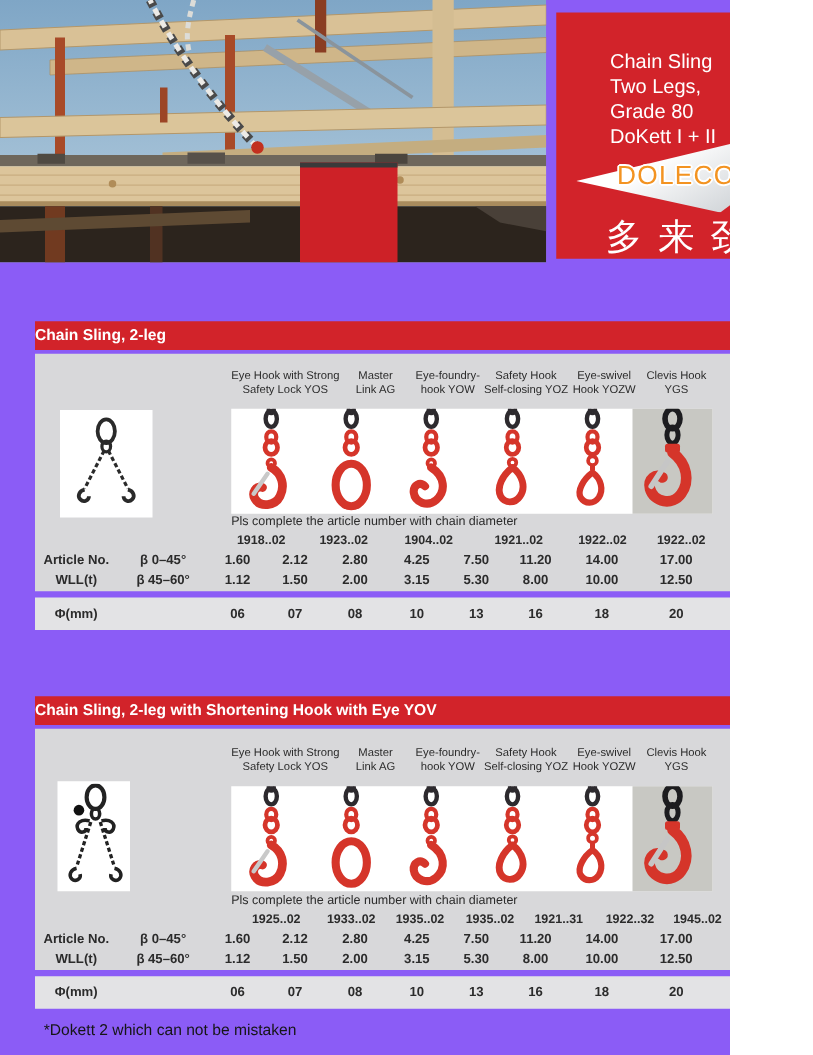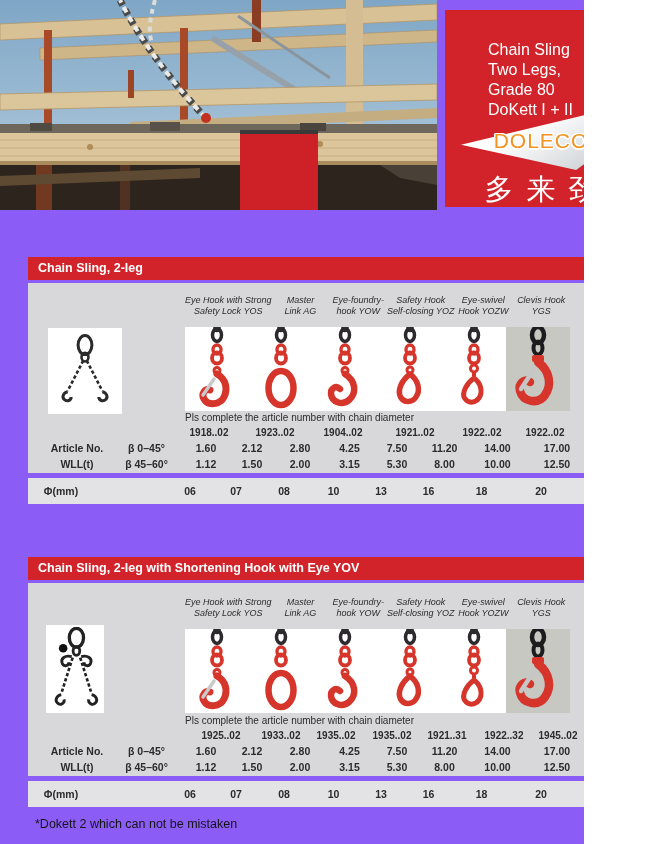--- a/index.html
+++ b/index.html
@@ -17,39 +17,39 @@
   .logo-text{position:absolute;left:50%;top:50%;transform:translate(-50%,-54%);
       font-size:21px;font-weight:400;letter-spacing:1px;color:#f39321;white-space:nowrap;
       text-shadow:-1.5px 0 #fff,1.5px 0 #fff,0 -1.5px #fff,0 1.5px #fff,
                   -1px -1px #fff,1px 1px #fff,-1px 1px #fff,1px -1px #fff;}
   .cn{position:absolute;left:0;top:160px;width:100%;text-align:center;color:#fff;
       font-size:29px;font-weight:normal;letter-spacing:13px;text-indent:13px;}
 
   
   .sect{position:absolute;left:28px;width:594px;}
   .bar{height:23px;background:#d2232a;color:#fff;font-weight:bold;font-size:12.5px;
-       line-height:23px;padding-left:10px;box-sizing:border-box;}
+       line-height:23px;box-sizing:border-box;}
   .panel{position:relative;margin-top:3px;background:#d8d8da;}
   .panel.s1{height:190px;}
   .panel.s2{height:193px;}
   .thumb{position:absolute;background:#fff;display:flex;align-items:center;justify-content:center;}
   .thumb.t1{left:20px;top:45px;width:74px;height:86px;}
   .thumb.t2{left:18px;top:42px;width:58px;height:88px;}
   .hookhdrs{position:absolute;left:157px;width:385px;display:flex;}
   .hh{flex:1;display:flex;flex-direction:column;align-items:center;font-size:9px;
-      line-height:11px;color:#2b2b2b;font-style:italic;}
+      line-height:11px;color:#2b2b2b;}
   .hh span{white-space:nowrap;}
   .hooksrow{position:absolute;left:157px;width:385px;height:84px;background:#fff;display:flex;}
   .hcell{flex:1;display:flex;align-items:flex-start;justify-content:center;}
   .hcell.clevis{background:#c8c8c3;}
   .note{position:absolute;left:157px;font-size:10px;color:#2b2b2b;}
   .articles{position:absolute;left:0;width:100%;height:13px;}
   .articles span{position:absolute;transform:translateX(-50%);font-size:10px;font-weight:bold;
       white-space:nowrap;color:#2b2b2b;}
-  .datarows{position:absolute;left:0;width:100%;padding-left:16px;}
+  .datarows{position:absolute;left:0;width:100%;}
   .drow{display:grid;grid-template-columns:66px 73px 46px 46px 50px 49px 46px 49px 57px 62px 50px;
         height:16px;align-items:center;}
   .drow div{text-align:center;font-size:10.5px;font-weight:bold;color:#2b2b2b;}
   .phistrip{margin-top:5px;background:#e3e3e5;height:26px;}
   .footnote{position:absolute;left:35px;top:817px;font-size:12.5px;color:#151515;}
 </style>
 </head>
 <body>
 
 <div class="page">

